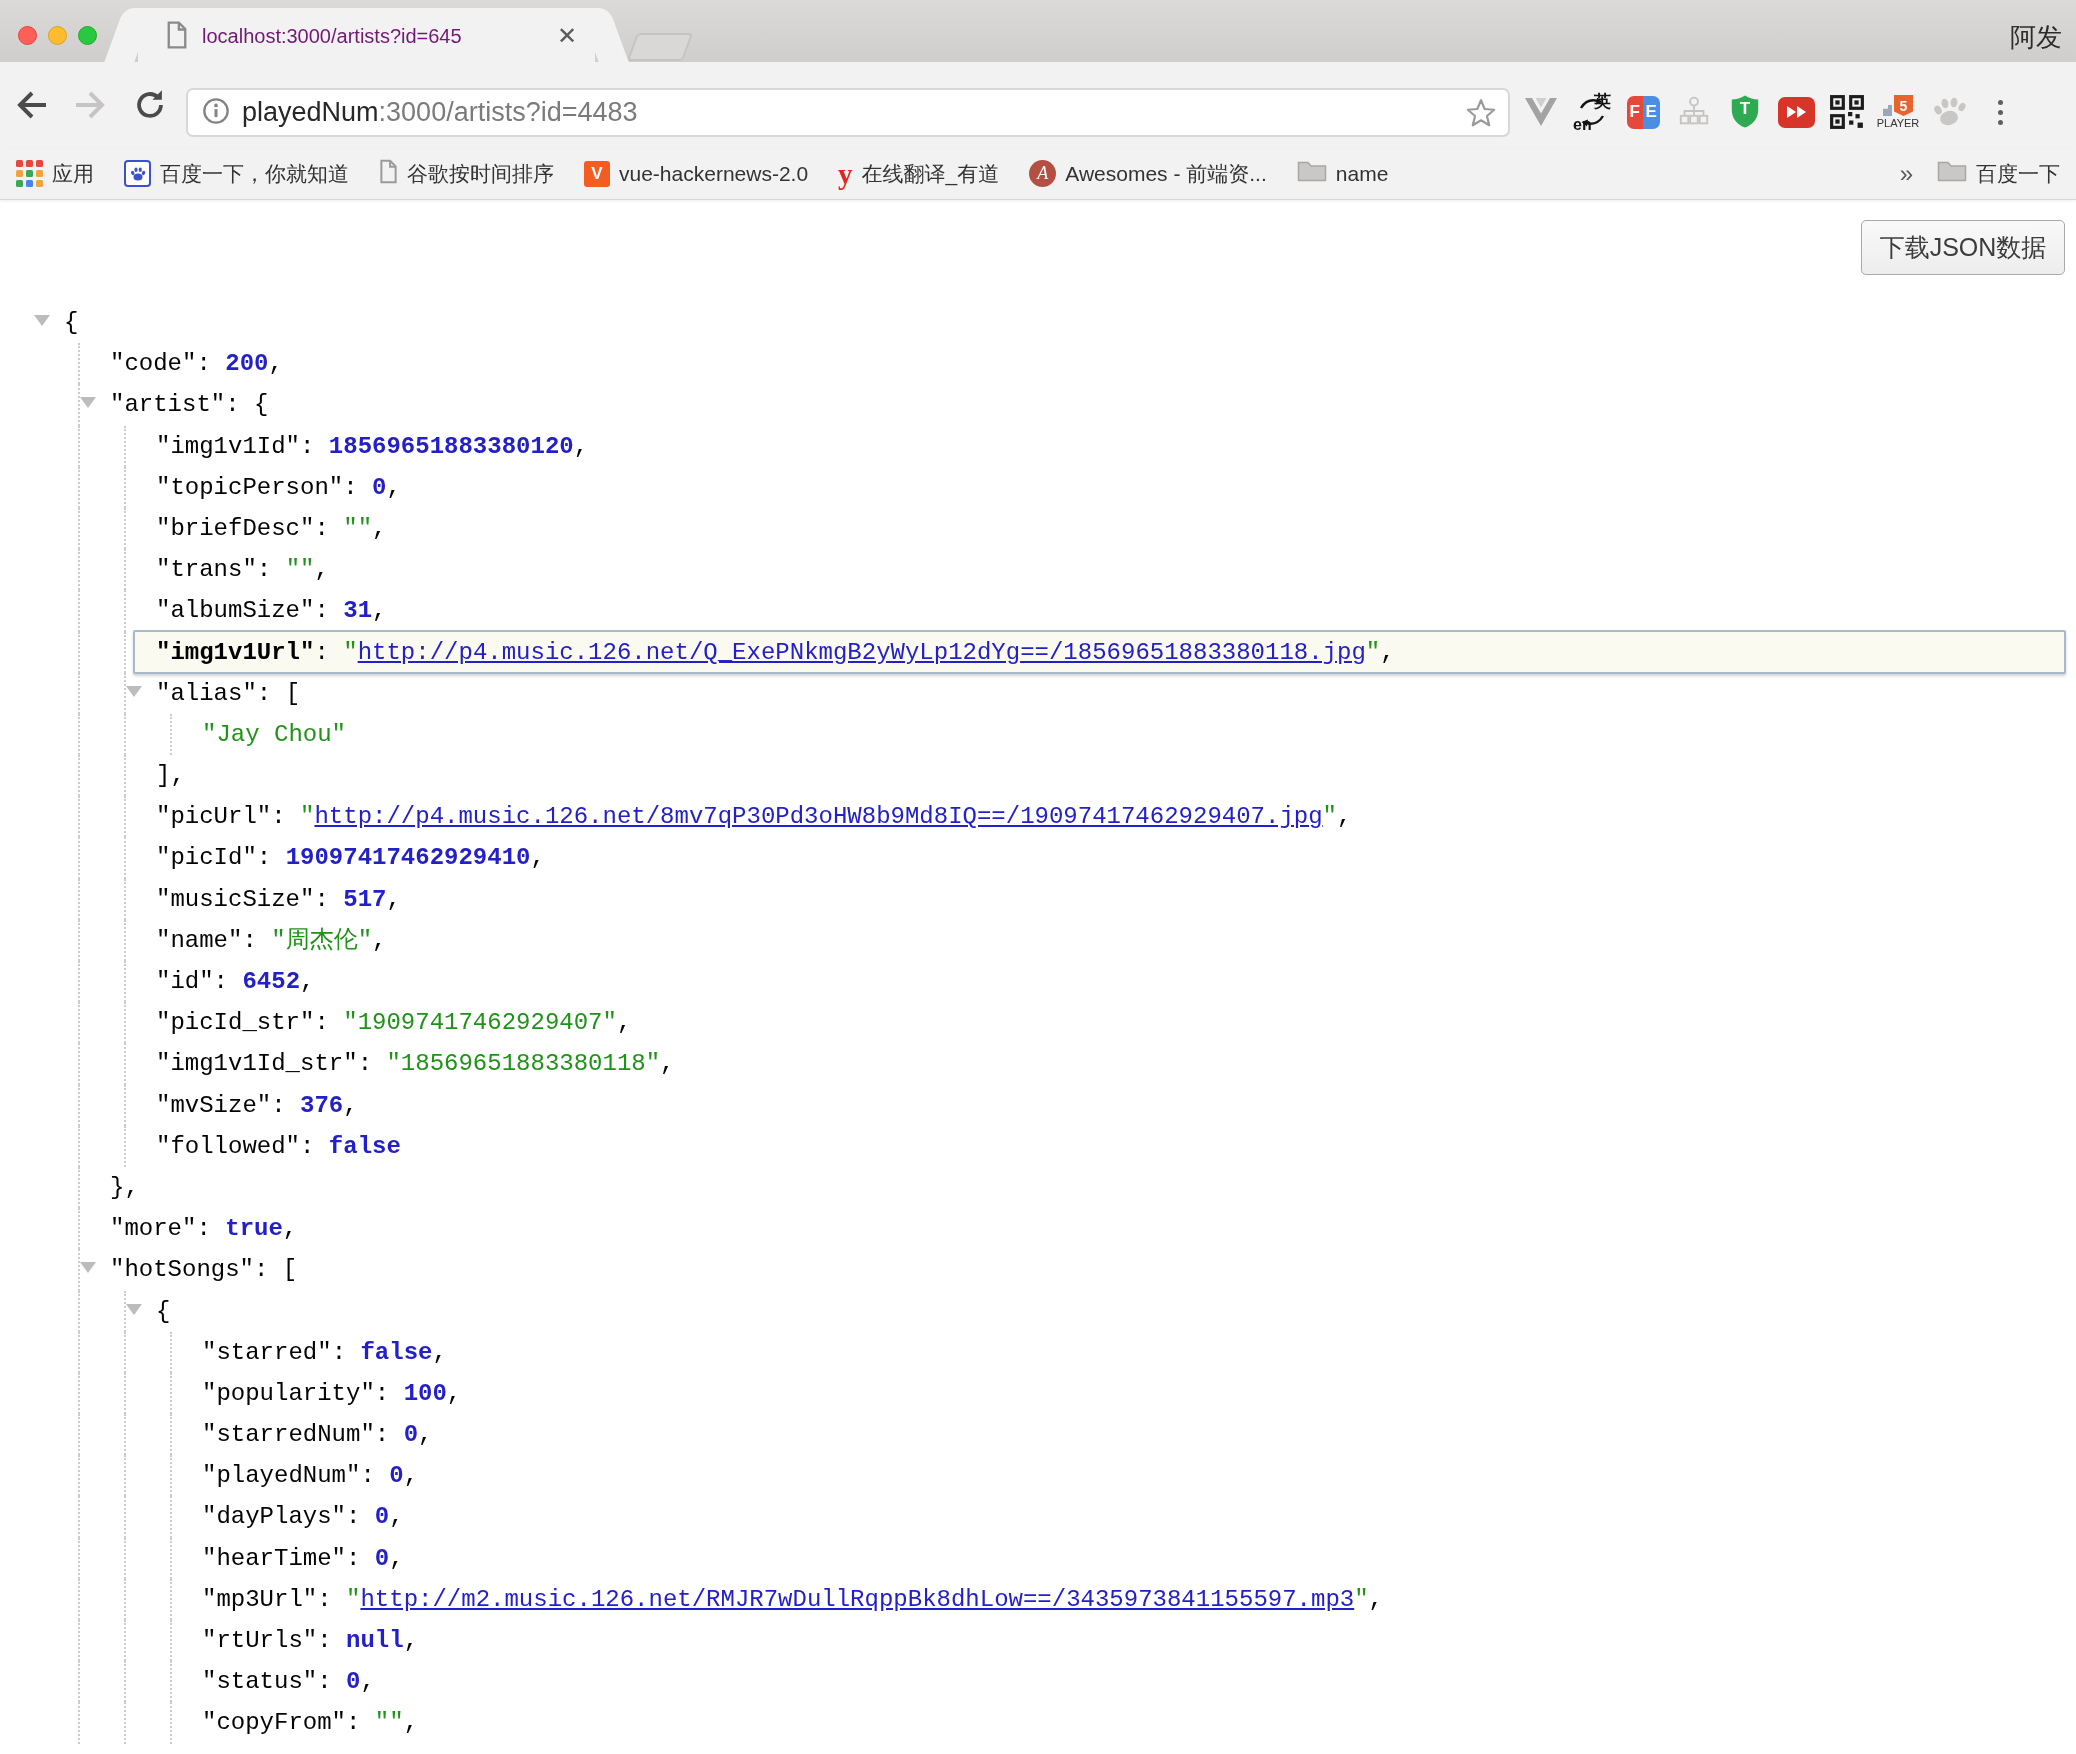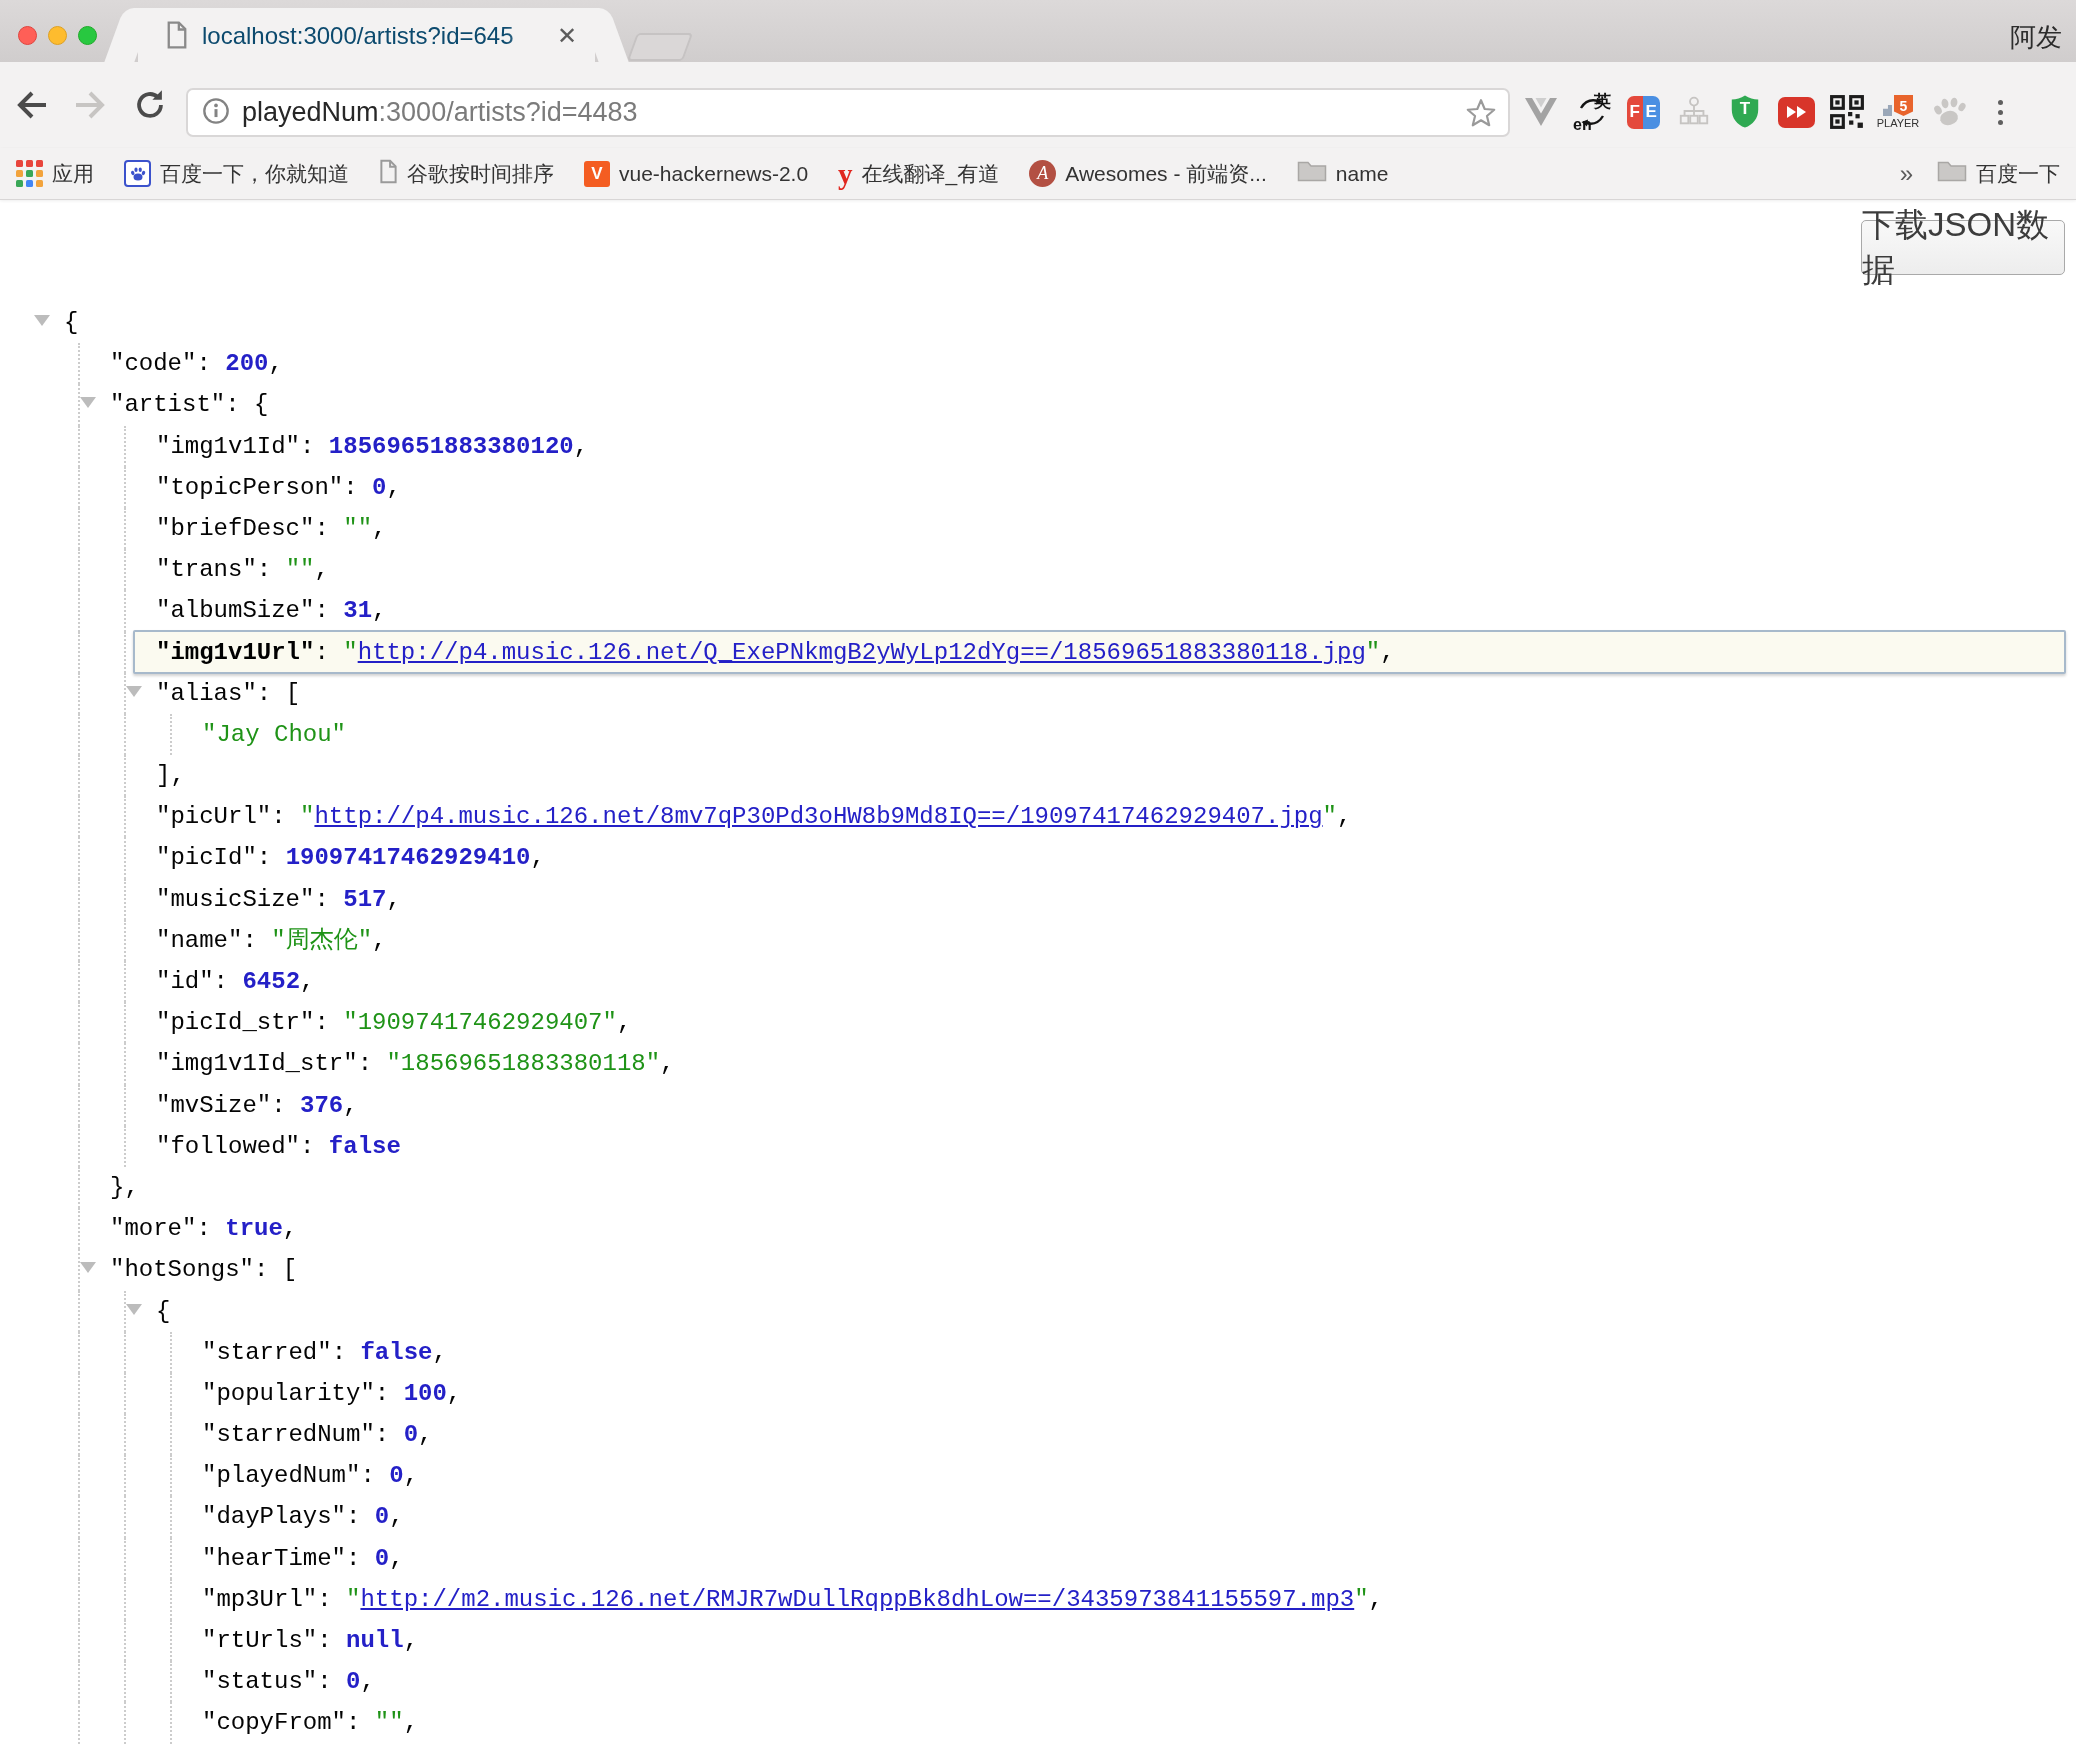--- a/index.html
+++ b/index.html
@@ -10,21 +10,21 @@
   .tabstrip{position:relative;height:62px;background:linear-gradient(#dcd9d9,#d0cdcd);}
   .traffic{position:absolute;top:26px;left:18px;display:flex;gap:11px;}
   .light{width:19px;height:19px;border-radius:50%;}
   .light.red{background:#ff5f57;border:1px solid #e0443e;}
   .light.yellow{background:#febc2e;border:1px solid #dea123;}
   .light.green{background:#28c840;border:1px solid #1fab29;}
   .tab{position:absolute;left:138px;top:8px;width:457px;height:54px;background:#f3f2f2;border-radius:10px 10px 0 0;}
   .tab::before{content:"";position:absolute;left:-14px;top:0;bottom:0;width:30px;background:#f3f2f2;transform:skewX(-20deg);transform-origin:top left;border-radius:10px 0 0 0;}
   .tab::after{content:"";position:absolute;right:-14px;top:0;bottom:0;width:30px;background:#f3f2f2;transform:skewX(20deg);transform-origin:top right;border-radius:0 10px 0 0;}
   .tab-fav{position:absolute;left:28px;top:13px;}
-  .tab-title{position:absolute;left:64px;top:13px;width:350px;height:30px;line-height:30px;font-size:24px;color:#0c4a6e;white-space:nowrap;overflow:hidden;}
+  .tab-title{position:absolute;left:64px;top:13px;width:350px;height:30px;line-height:30px;font-size:20px;color:#701a75;white-space:nowrap;overflow:hidden;}
   .tab-title::after{content:"";position:absolute;right:0;top:0;bottom:0;width:46px;background:linear-gradient(to right,rgba(243,242,242,0),#f3f2f2);}
   .tab-close{position:absolute;right:18px;top:14px;font-size:24px;color:#5c5c5c;line-height:28px;}
   .newtab{position:absolute;left:632px;top:33px;width:56px;height:28px;background:#dad7d7;border:2px solid #c6c3c3;transform:skewX(-20deg);border-radius:4px;}
   .profile{position:absolute;right:14px;top:20px;font-size:26px;color:#2c2c2c;}
 
   
   .toolbar{position:relative;height:86px;background:#f3f2f2;}
   .navbtn{position:absolute;top:23px;width:40px;height:40px;display:flex;align-items:center;justify-content:center;}
   .nav-back{left:12px;} .nav-fwd{left:70px;} .nav-reload{left:130px;}
   .urlbar{position:absolute;left:186px;top:26px;width:1324px;height:49px;background:#fff;border:2px solid #d9d7d7;border-radius:7px;display:flex;align-items:center;padding:0 14px;}
@@ -58,21 +58,21 @@
   .apps-grid i{border-radius:1.5px;}
   .baidu{width:27px;height:27px;border:2.5px solid #3b52cc;border-radius:4px;background:#fff;display:flex;align-items:center;justify-content:center;}
   .vicon{width:26px;height:26px;background:#f45d22;border-radius:3px;color:#fff;font-weight:bold;font-size:17px;display:flex;align-items:center;justify-content:center;}
   .ydao{font-size:29px;font-weight:800;color:#e0271f;font-family:"Liberation Serif",serif;line-height:26px;}
   .awes{width:27px;height:27px;border-radius:50%;background:#b35043;color:#fff;font-size:18px;font-style:italic;font-family:"Liberation Serif",serif;display:flex;align-items:center;justify-content:center;}
   .chev{font-size:24px;color:#5a5a5a;}
 
   
   .page{position:relative;height:1554px;background:#fff;}
   .actions{position:absolute;top:20px;right:11px;display:flex;gap:20px;}
-  .btn-dl{width:204px;height:55px;border:1px solid #a9a9a9;border-radius:5px;font-size:33px;color:#3c3c3c;display:flex;align-items:center;justify-content:center;background:linear-gradient(#f9f9f9,#ededed);}
+  .btn-dl{width:204px;height:55px;border:1px solid #a9a9a9;border-radius:5px;font-size:25px;color:#3c3c3c;display:flex;align-items:center;justify-content:center;background:linear-gradient(#f9f9f9,#ededed);}
   .seg{display:flex;height:55px;border:1px solid #a0a0a0;border-radius:5px;overflow:hidden;}
   .seg-cell{display:flex;align-items:center;font-size:25px;color:#3a3a3a;}
   .seg-fmt{background:#d9d9d9;border-right:1px solid #a0a0a0;width:132px;justify-content:center;}
   .seg-col{background:#fcfcfc;width:238px;padding-left:20px;}
 
   
   #json{position:absolute;top:102px;left:0;right:0;font-family:"Liberation Mono","DejaVu Sans Mono",monospace;font-size:24px;}
   .row{position:relative;height:41.2px;line-height:41.2px;white-space:pre;}
   .row span{position:relative;z-index:1;}
   .gl{position:absolute;top:0;bottom:0;width:0;border-left:2px dotted #cccccc;}

